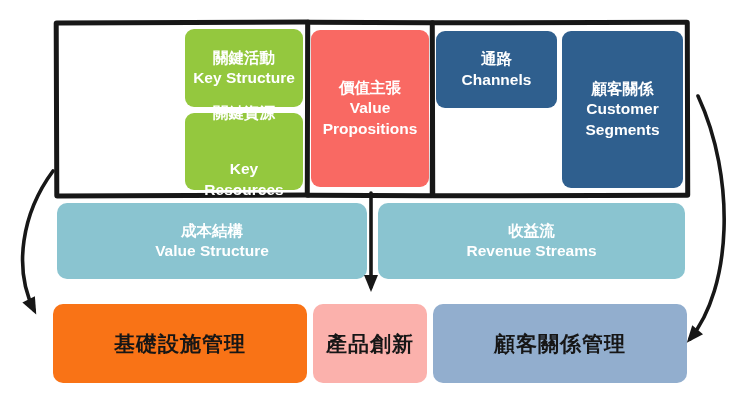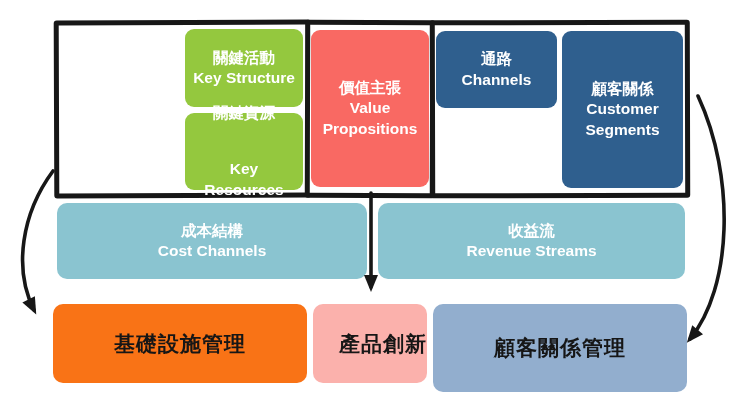--- a/index.html
+++ b/index.html
@@ -65,22 +65,22 @@
   .cost { left: 57px;  top: 203px; width: 310px; height: 76px; text-align: right; }
   .rev  { left: 378px; top: 203px; width: 307px; height: 76px; }
 
   .bottom {
     border-radius: 10px;
     color: #161616;
     font-size: 21px;
     letter-spacing: 1px;
   }
   .infra { left: 53px;  top: 304px; width: 254px; height: 79px; background: #f97316; }
-  .prod  { left: 313px; top: 304px; width: 114px; height: 79px; background: #FBB1AC; align-items: flex-end; }
-  .cust  { left: 433px; top: 304px; width: 254px; height: 88px; background: #92AECE; }
+  .prod  { left: 313px; top: 304px; width: 114px; height: 79px; background: #FBB1AC; }
+  .cust  { left: 433px; top: 304px; width: 254px; height: 79px; background: #92AECE; }
 
   .zh { display: block; }
   .en { display: block; }
 
   .arrows {
     position: absolute;
     left: 0; top: 0;
     width: 740px; height: 416px;
     pointer-events: none;
   }
@@ -110,21 +110,21 @@
     <span class="zh">價值主張</span>
     <span class="en">Value Propositions</span>
   </div>
   <div class="box cell blue cs">
     <span class="zh">顧客關係</span>
     <span class="en">Customer Segments</span>
   </div>
 
   <div class="box teal cost">
     <span class="zh">成本結構</span>
-    <span class="en">Cost Channels</span>
+    <span class="en">Value Structure</span>
   </div>
   <div class="box teal rev">
     <span class="zh">收益流</span>
     <span class="en">Revenue Streams</span>
   </div>
 
   <div class="box bottom infra">
     <span>基礎設施管理</span>
   </div>
   <div class="box bottom prod">

